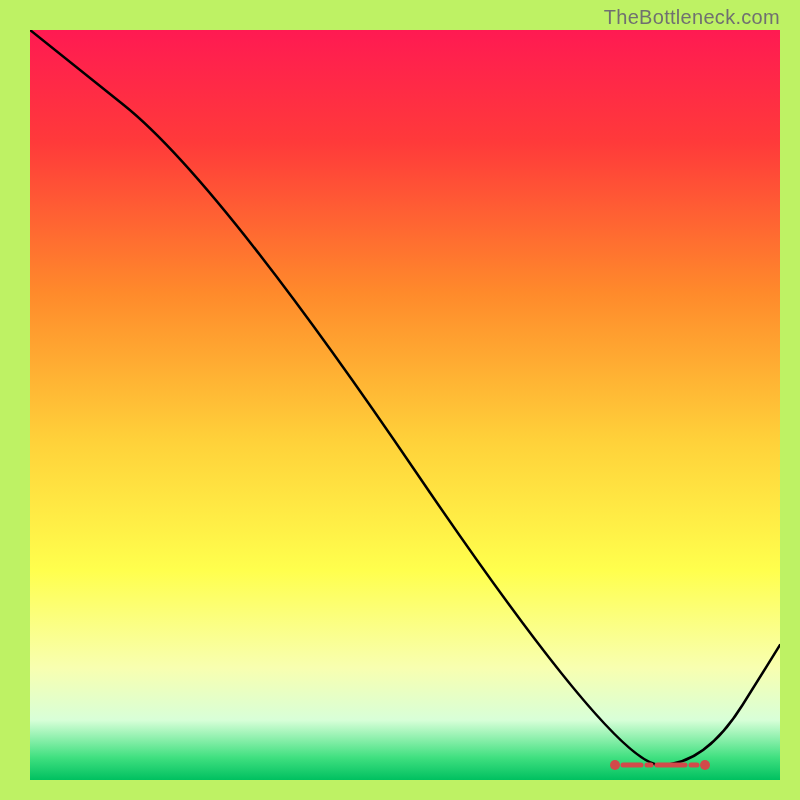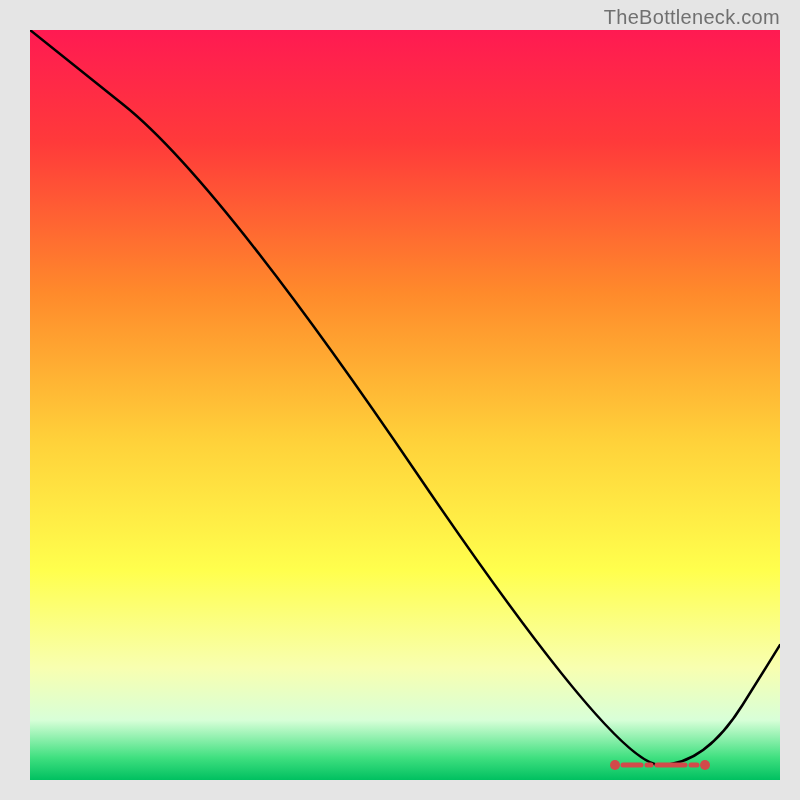--- a/index.html
+++ b/index.html
@@ -8,21 +8,21 @@
     width: 800px;
     height: 800px;
     background: #000;
     font-family: Arial, Helvetica, sans-serif;
     position: relative;
     overflow: hidden;
   }
   .frame {
     position: absolute;
     inset: 0;
-    background: #e5e5e5;
+    background: #bef264;
   }
   .attribution {
     position: absolute;
     top: 6px;
     right: 20px;
     color: #707070;
     font-size: 20px;
     font-weight: 400;
     letter-spacing: 0.3px;
     z-index: 30;

